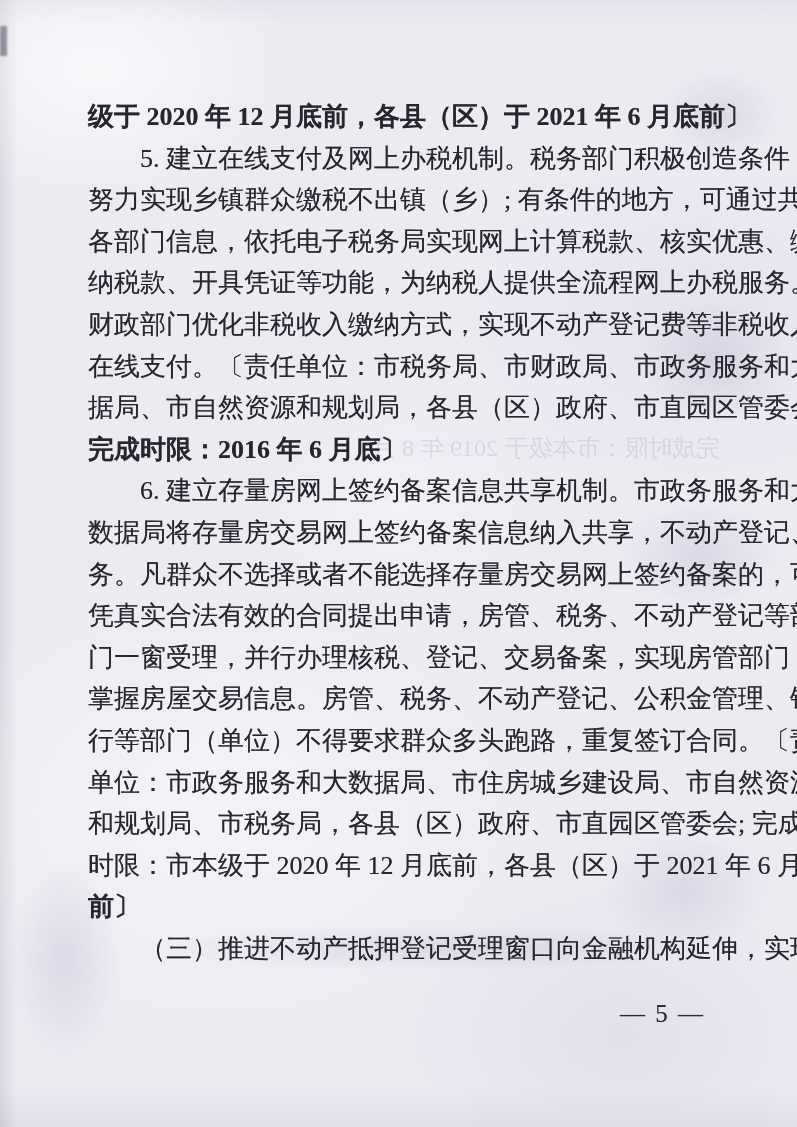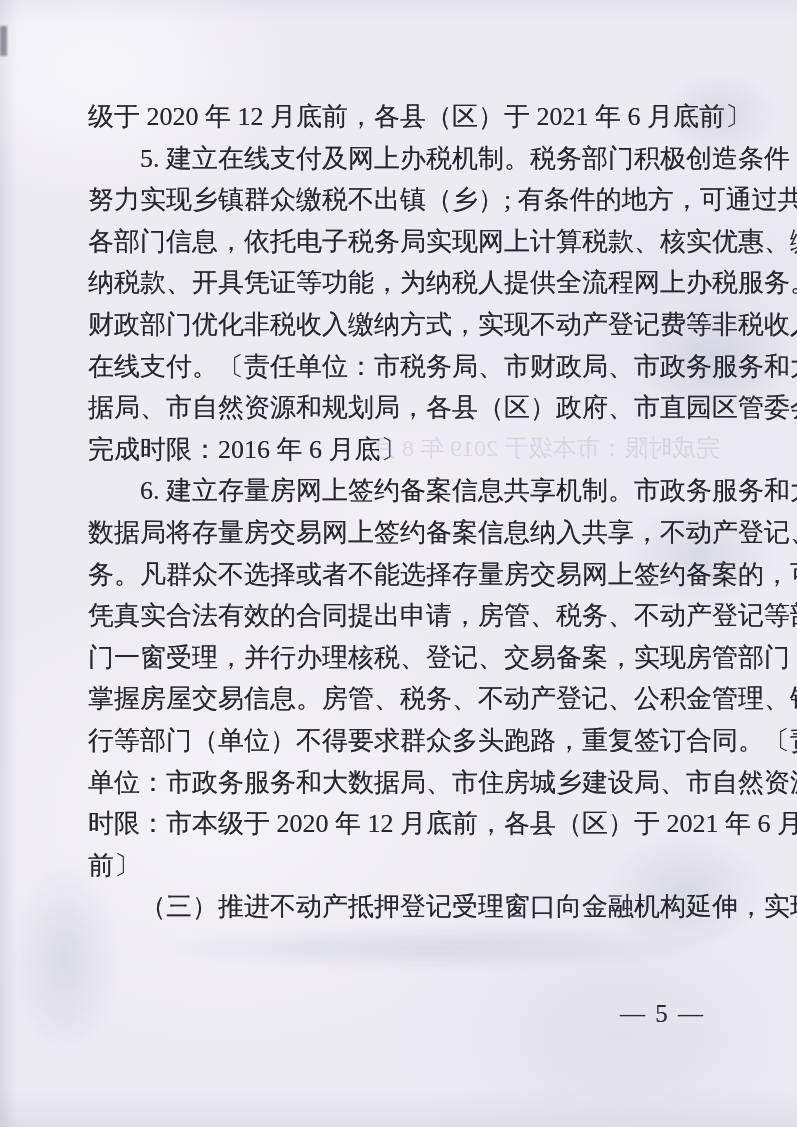--- a/index.html
+++ b/index.html
@@ -24,21 +24,21 @@
   #textblock{
     position:absolute;left:88px;top:96px;width:624px;
     color:#26262e;
     font-size:26px;
   }
   .line{
     height:41.6px;line-height:41.6px;white-space:nowrap;
     text-align:justify;text-align-last:justify;
     text-shadow:0 0 .6px rgba(38,38,46,.55);
   }
-  .line.end{text-align-last:left;}
+  .line.end{text-align-last:left;font-weight:bold;}
   .line.indent{text-indent:52px;}
   #page-number{
     position:absolute;right:92px;top:1000px;
     font-size:25px;color:#2a2a33;letter-spacing:2px;
     text-shadow:0 0 .6px rgba(38,38,46,.5);
   }
   
   .bleed{
     position:absolute;color:#7d84ad;opacity:.20;
     transform:scaleX(-1);filter:blur(.7px);
@@ -81,19 +81,20 @@
       <div class="line">据局、市自然资源和规划局，各县（区）政府、市直园区管委会;</div>
       <div class="line end">完成时限：2016 年 6 月底〕</div>
       <div class="line indent">6. 建立存量房网上签约备案信息共享机制。市政务服务和大</div>
       <div class="line">数据局将存量房交易网上签约备案信息纳入共享，不动产登记、</div>
       <div class="line">务。凡群众不选择或者不能选择存量房交易网上签约备案的，可</div>
       <div class="line">凭真实合法有效的合同提出申请，房管、税务、不动产登记等部</div>
       <div class="line">门一窗受理，并行办理核税、登记、交易备案，实现房管部门 100%</div>
       <div class="line">掌握房屋交易信息。房管、税务、不动产登记、公积金管理、银</div>
       <div class="line">行等部门（单位）不得要求群众多头跑路，重复签订合同。〔责任</div>
       <div class="line">单位：市政务服务和大数据局、市住房城乡建设局、市自然资源</div>
+      <div class="line">和规划局、市税务局，各县（区）政府、市直园区管委会; 完成</div>
       <div class="line">时限：市本级于 2020 年 12 月底前，各县（区）于 2021 年 6 月底</div>
       <div class="line end">前〕</div>
       <div class="line indent">（三）推进不动产抵押登记受理窗口向金融机构延伸，实现</div>
     </div>
 
   <div id="page-number">— 5 —</div>
 </div>
 
 </body></html>

